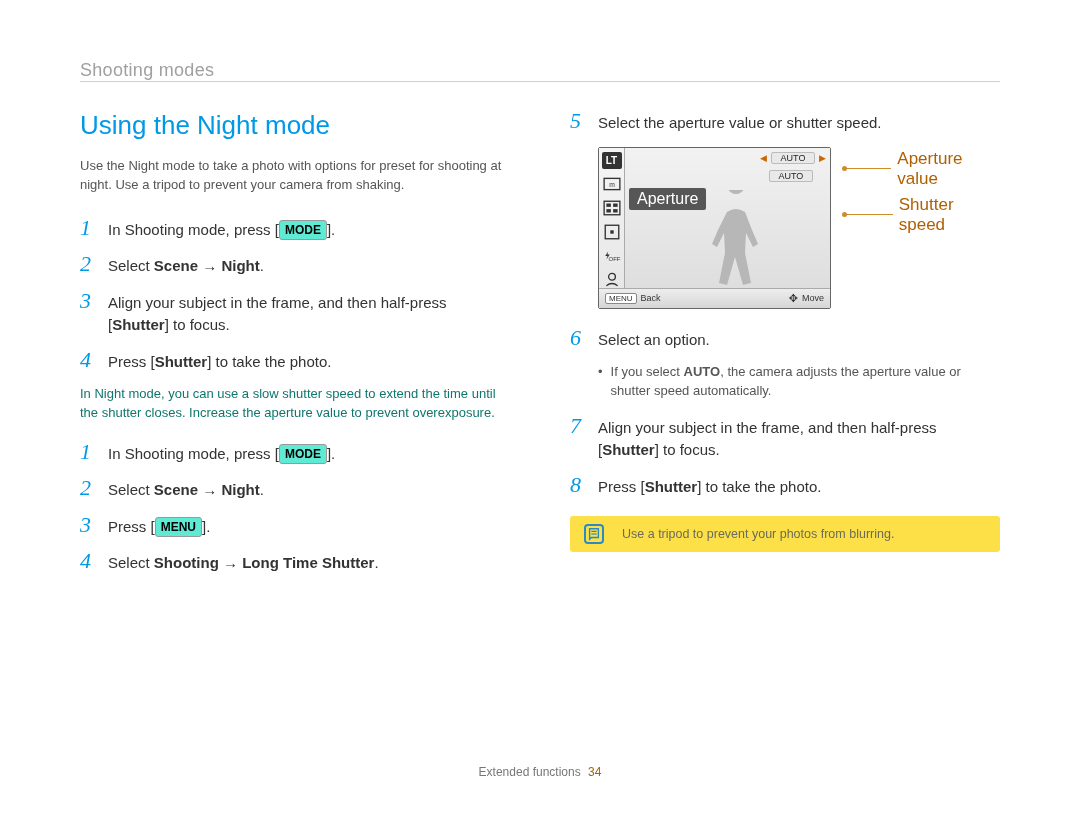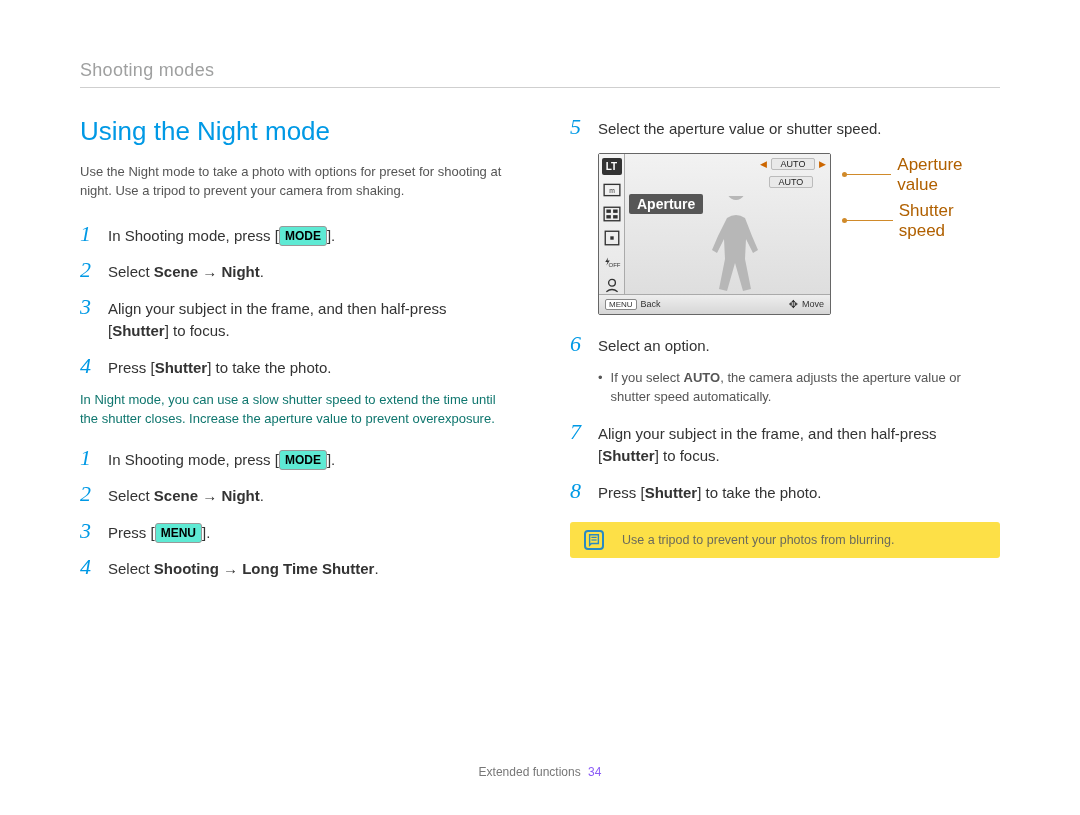--- a/index.html
+++ b/index.html
@@ -9,21 +9,20 @@
     width: 1080px;
     height: 815px;
     padding: 60px 80px 40px 80px;
   }
   .chapter-title {
     font-size: 18px;
     color: #9fa0a0;
     font-weight: 300;
     letter-spacing: 0.3px;
     border-bottom: 1px solid #cfcfcf;
-    padding-bottom: 6px;
     margin-bottom: 28px;
   }
   .columns {
     display: flex;
     gap: 60px;
   }
   .col {
     flex: 1 1 0;
     min-width: 0;
   }
@@ -121,21 +120,21 @@
   .tip-icon svg { width: 14px; height: 14px; }
   .tip-text { font-size: 12.5px; color: #6b6b5c; }
   .footer {
     position: absolute;
     bottom: 36px;
     left: 0; right: 0;
     text-align: center;
     font-size: 12px;
     color: #777;
   }
-  .footer .pn { color: #8b5cf6; margin-left: 4px; }
+  .footer .pn { color: #a16207; margin-left: 4px; }
 
   
   .screen-wrap {
     display: flex;
     align-items: flex-start;
     gap: 14px;
     margin: 6px 0 18px 28px;
   }
   .camera-screen {
     width: 250px;
@@ -177,21 +176,21 @@
   .cs-row.r1 { top:4px; }
   .cs-row.r2 { top:22px; }
   .arrow { color:#cc6600; font-size:9px; }
   .cs-val {
     background:#e9e9e9; border:1px solid #bbb; border-radius:2px;
     padding: 0 8px; font-size:9px; min-width:44px; text-align:center;
   }
   .cs-aperture-label {
     position:absolute; left:4px; top:40px;
     background: rgba(60,60,60,0.85); color:#fff;
-    font-size:14px; padding:2px 8px; border-radius:2px;font-weight:bold;
+    font-size:16px; padding:2px 8px; border-radius:2px;
   }
   .silhouette {
     position:absolute; bottom:0; left:54%; transform:translateX(-50%);
   }
   .silhouette svg { display:block; }
   .cs-footer {
     height:20px; background:linear-gradient(#eee,#d6d6d6);
     border-top:1px solid #aaa;
     display:flex; align-items:center; justify-content:space-between;
     padding:0 6px; font-size:9px; color:#333;

